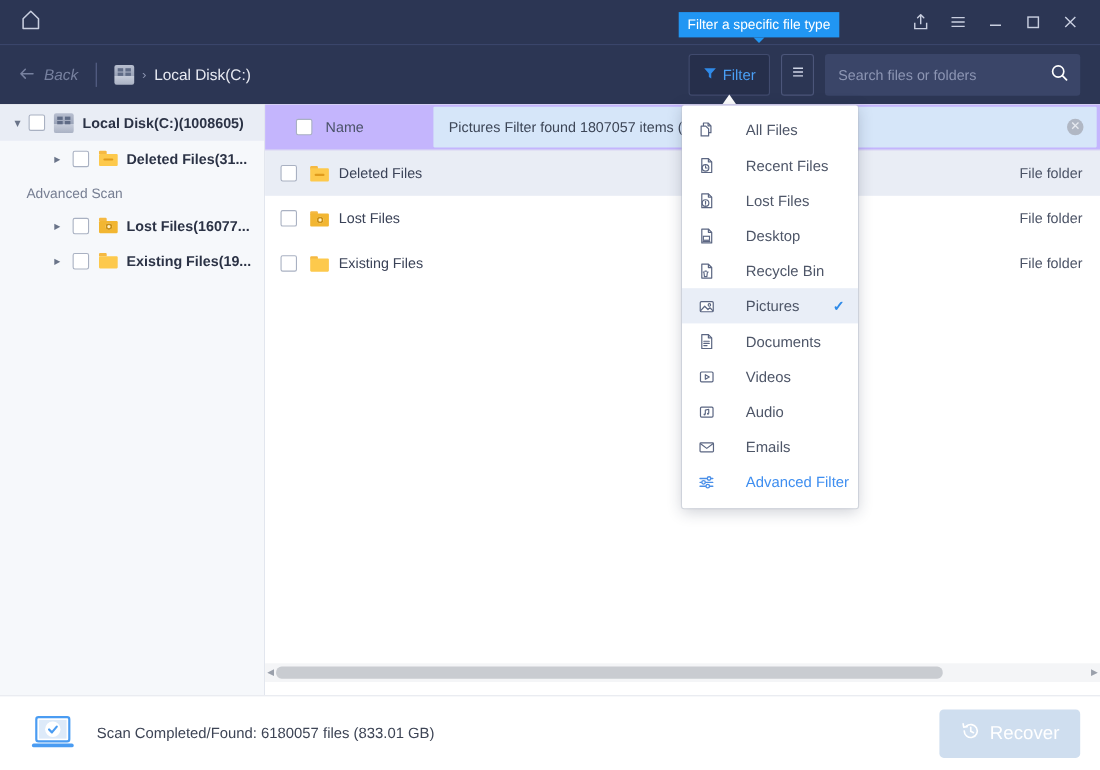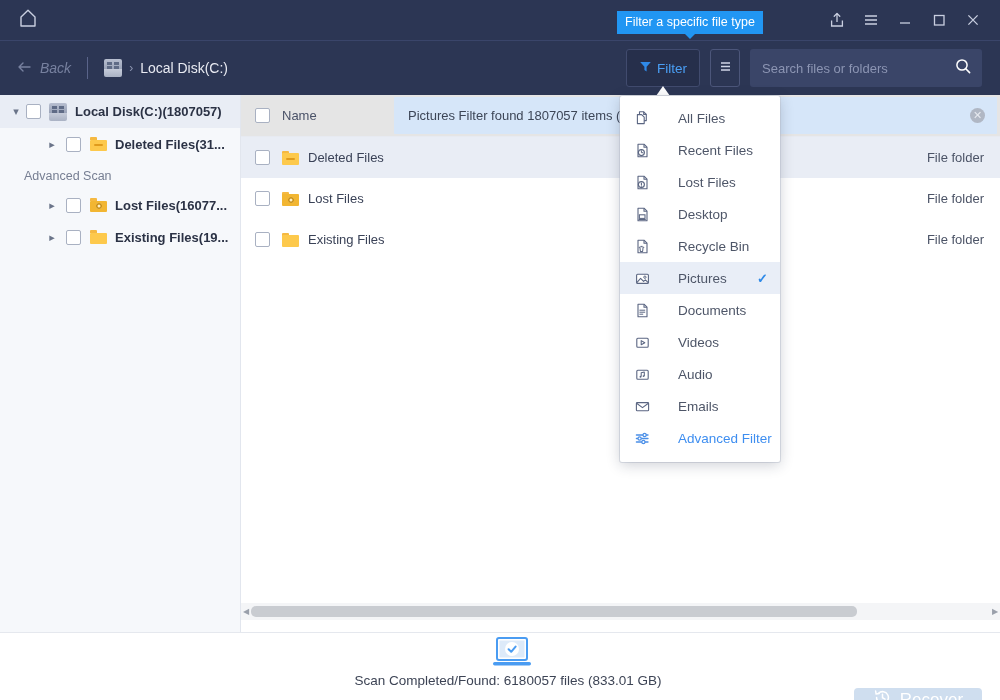--- a/index.html
+++ b/index.html
@@ -226,24 +226,24 @@
 
   
   .content {
     position: absolute; left: 241px; top: 0;
     width: 759px; height: 537px;
     background: #ffffff;
   }
   .col-header {
     position: relative;
     height: 42px;
-    background: #e5e5e5;
+    background: #c4b5fd;
     border-bottom: 1px solid #e7eaf1;
     display: flex; align-items: center;
-    padding-left: 14px;
+    padding-left: 28px;
   }
   .col-header .cbox { margin-right: 12px; }
   .col-name {
     color: #4a5268; font-size: 13px;
   }
   .banner {
     position: absolute;
     left: 153px; top: 2px;
     width: 603px; height: 37px;
     background: #d6e6f9;
@@ -298,21 +298,21 @@
     background: #c9ccd1; border-radius: 5px;
     cursor: pointer;
   }
 
   
   .footer {
     position: absolute; left: 0; top: 632px;
     width: 1000px; height: 68px;
     background: #ffffff;
     border-top: 1px solid #e5e8ee;
-    display: flex; align-items: center; flex-direction: column;
+    display: flex; align-items: center;
   }
   .laptop-ico { margin-left: 24px; width: 48px; height: 40px; position: relative; flex:none; }
   .status-text {
     margin-left: 16px;
     color: #3d4455; font-size: 13.5px;
   }
   .recover-btn {
     margin-left: auto; margin-right: 18px;
     width: 128px; height: 44px;
     background: #cfdeef;
@@ -441,21 +441,21 @@
     </div>
   </div>
 
   <div class="body-area">
 
     <div class="sidebar">
       <div class="tree-root">
         <span class="chev">▾</span>
         <span class="cbox"></span>
         <span class="disk-glyph" style="margin-left:8px;"></span>
-        <span class="root-label">Local Disk(C:)(1807057)</span>
+        <span class="root-label">Local Disk(C:)(1008605)</span>
       </div>
 
       <div class="tree-item">
         <span class="chev">▸</span>
         <span class="cbox"></span>
         <span class="folder-ico fo-deleted" style="margin-left:9px;">
           <span class="tab"></span>
             <span class="bd"></span>
         </span>
         <span class="tree-label">Deleted Files(31...</span>

